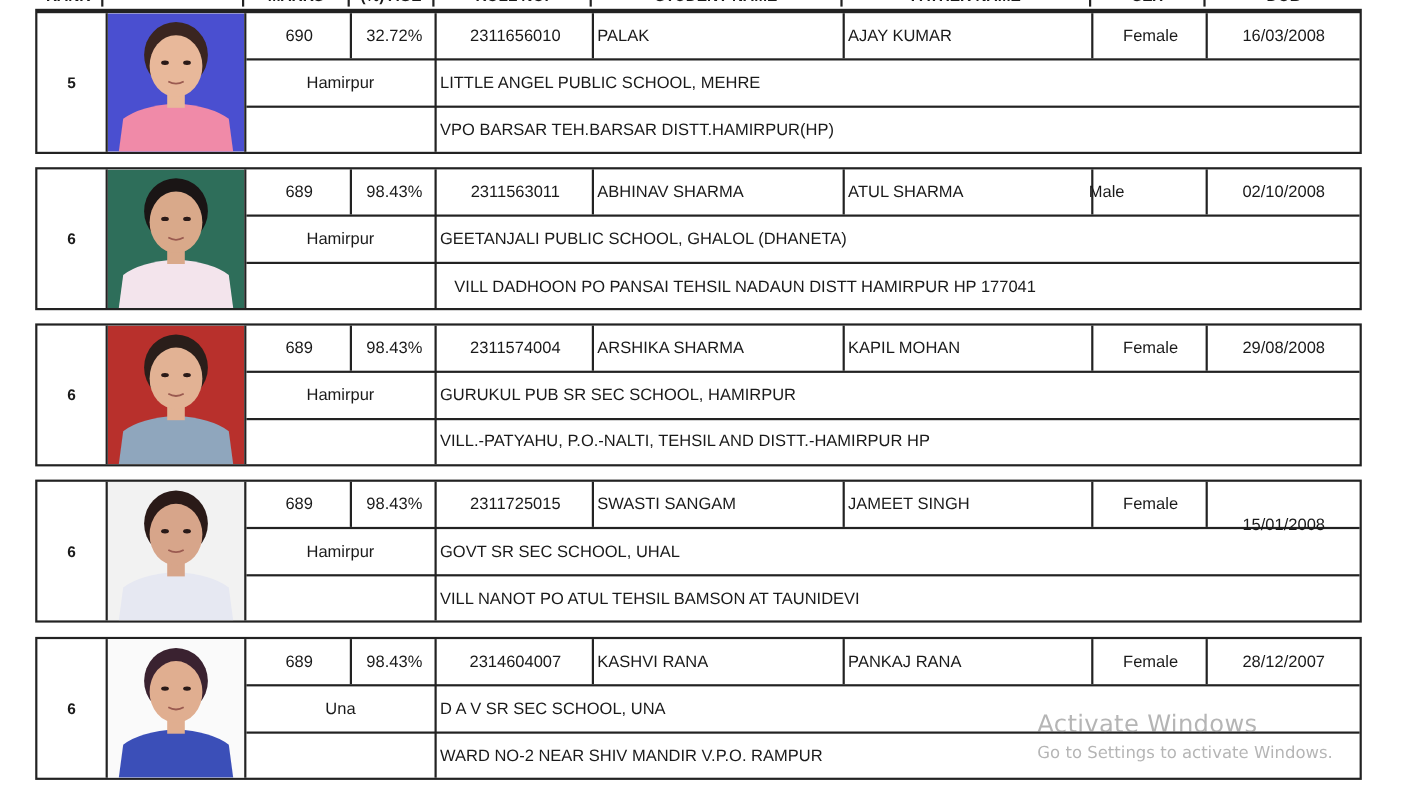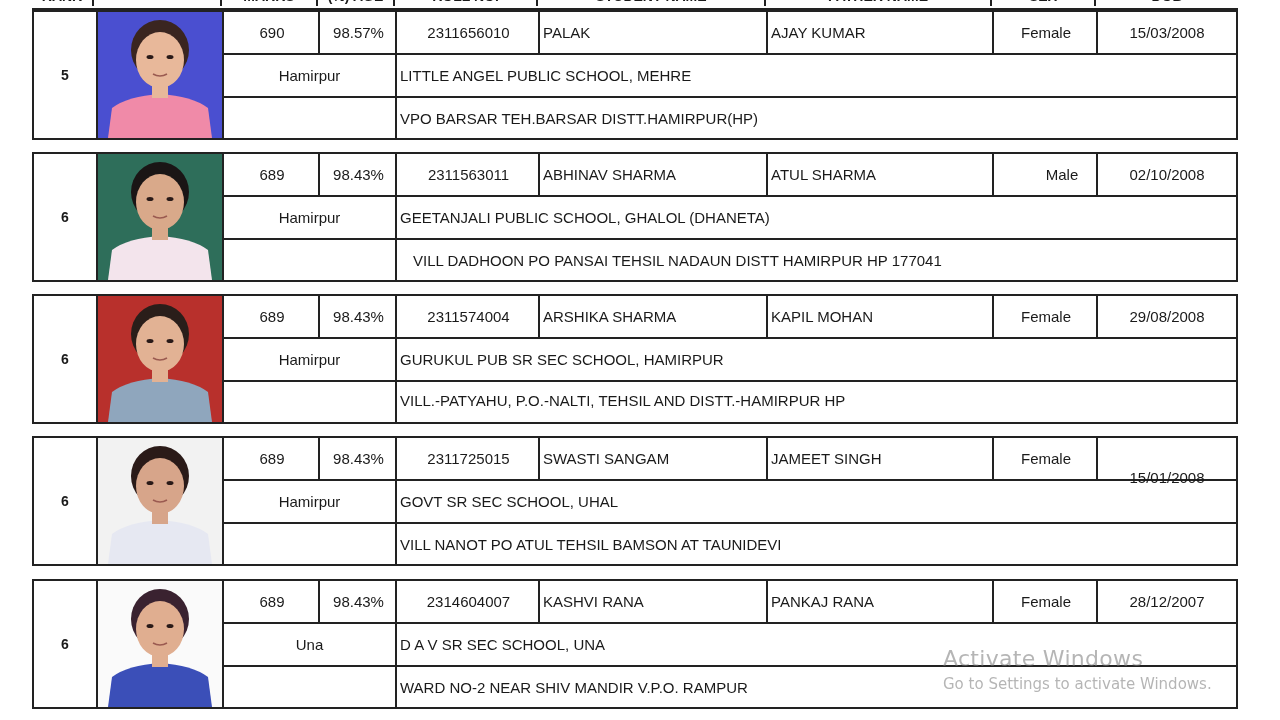--- a/index.html
+++ b/index.html
@@ -77,26 +77,26 @@
     <div class="hline" style="left:190px;top:41px;width:1012px;"></div>
     <div class="hline" style="left:190px;top:84px;width:1012px;"></div>
     <div class="vline" style="left:284px;height:41px;"></div>
     <div class="vline" style="left:361px;height:126px;"></div>
     <div class="vline" style="left:504px;height:41px;"></div>
     <div class="vline" style="left:732px;height:41px;"></div>
     <div class="vline" style="left:958px;height:41px;"></div>
     <div class="vline" style="left:1062px;height:41px;"></div>
 
     <div class="cell center" style="left:190px;top:0;width:96px;height:41px;">690</div>
-    <div class="cell center" style="left:286px;top:0;width:77px;height:41px;">98.57%</div>
+    <div class="cell center" style="left:286px;top:0;width:77px;height:41px;">32.72%</div>
     <div class="cell center" style="left:363px;top:0;width:143px;height:41px;">2311656010</div>
     <div class="cell left" style="left:506px;top:0;width:228px;height:41px;">PALAK</div>
     <div class="cell left" style="left:734px;top:0;width:226px;height:41px;">AJAY KUMAR</div>
     <div class="cell center" style="left:960px;top:0;width:104px;height:41px;">Female</div>
-    <div class="cell center" style="left:1064px;top:0;width:138px;height:41px;">15/03/2008</div>
+    <div class="cell center" style="left:1064px;top:0;width:138px;height:41px;">16/03/2008</div>
 
     <div class="cell center" style="left:190px;top:43px;width:171px;height:41px;">Hamirpur</div>
     <div class="cell left" style="left:363px;top:43px;width:839px;height:41px;">LITTLE ANGEL PUBLIC SCHOOL, MEHRE</div>
 
     <div class="cell left" style="left:363px;top:86px;width:839px;height:40px;">VPO BARSAR TEH.BARSAR DISTT.HAMIRPUR(HP)</div>
   </div>
 
   <div class="record" style="top: 152px;">
     <div class="cell center rank" style="left:0;top:0;width:62px;height:126px;">6</div>
     <div class="photo">
@@ -119,21 +119,21 @@
     <div class="vline" style="left:504px;height:41px;"></div>
     <div class="vline" style="left:732px;height:41px;"></div>
     <div class="vline" style="left:958px;height:41px;"></div>
     <div class="vline" style="left:1062px;height:41px;"></div>
 
     <div class="cell center" style="left:190px;top:0;width:96px;height:41px;">689</div>
     <div class="cell center" style="left:286px;top:0;width:77px;height:41px;">98.43%</div>
     <div class="cell center" style="left:363px;top:0;width:143px;height:41px;">2311563011</div>
     <div class="cell left" style="left:506px;top:0;width:228px;height:41px;">ABHINAV SHARMA</div>
     <div class="cell left" style="left:734px;top:0;width:226px;height:41px;">ATUL SHARMA</div>
-    <div class="cell center" style="left:984px;top:0;width:88px;height:41px;">Male</div>
+    <div class="cell center" style="left:928px;top:0;width:88px;height:41px;">Male</div>
     <div class="cell center" style="left:1064px;top:0;width:138px;height:41px;">02/10/2008</div>
 
     <div class="cell center" style="left:190px;top:43px;width:171px;height:41px;">Hamirpur</div>
     <div class="cell left" style="left:363px;top:43px;width:724px;height:41px;">GEETANJALI PUBLIC SCHOOL, GHALOL (DHANETA)</div>
 
     <div class="cell left" style="left:363px;top:86px;width:839px;height:40px;padding-left:16px;">VILL DADHOON PO PANSAI TEHSIL NADAUN DISTT HAMIRPUR HP 177041</div>
   </div>
 
   <div class="record" style="top: 294px;">
     <div class="cell center rank" style="left:0;top:0;width:62px;height:126px;">6</div>

